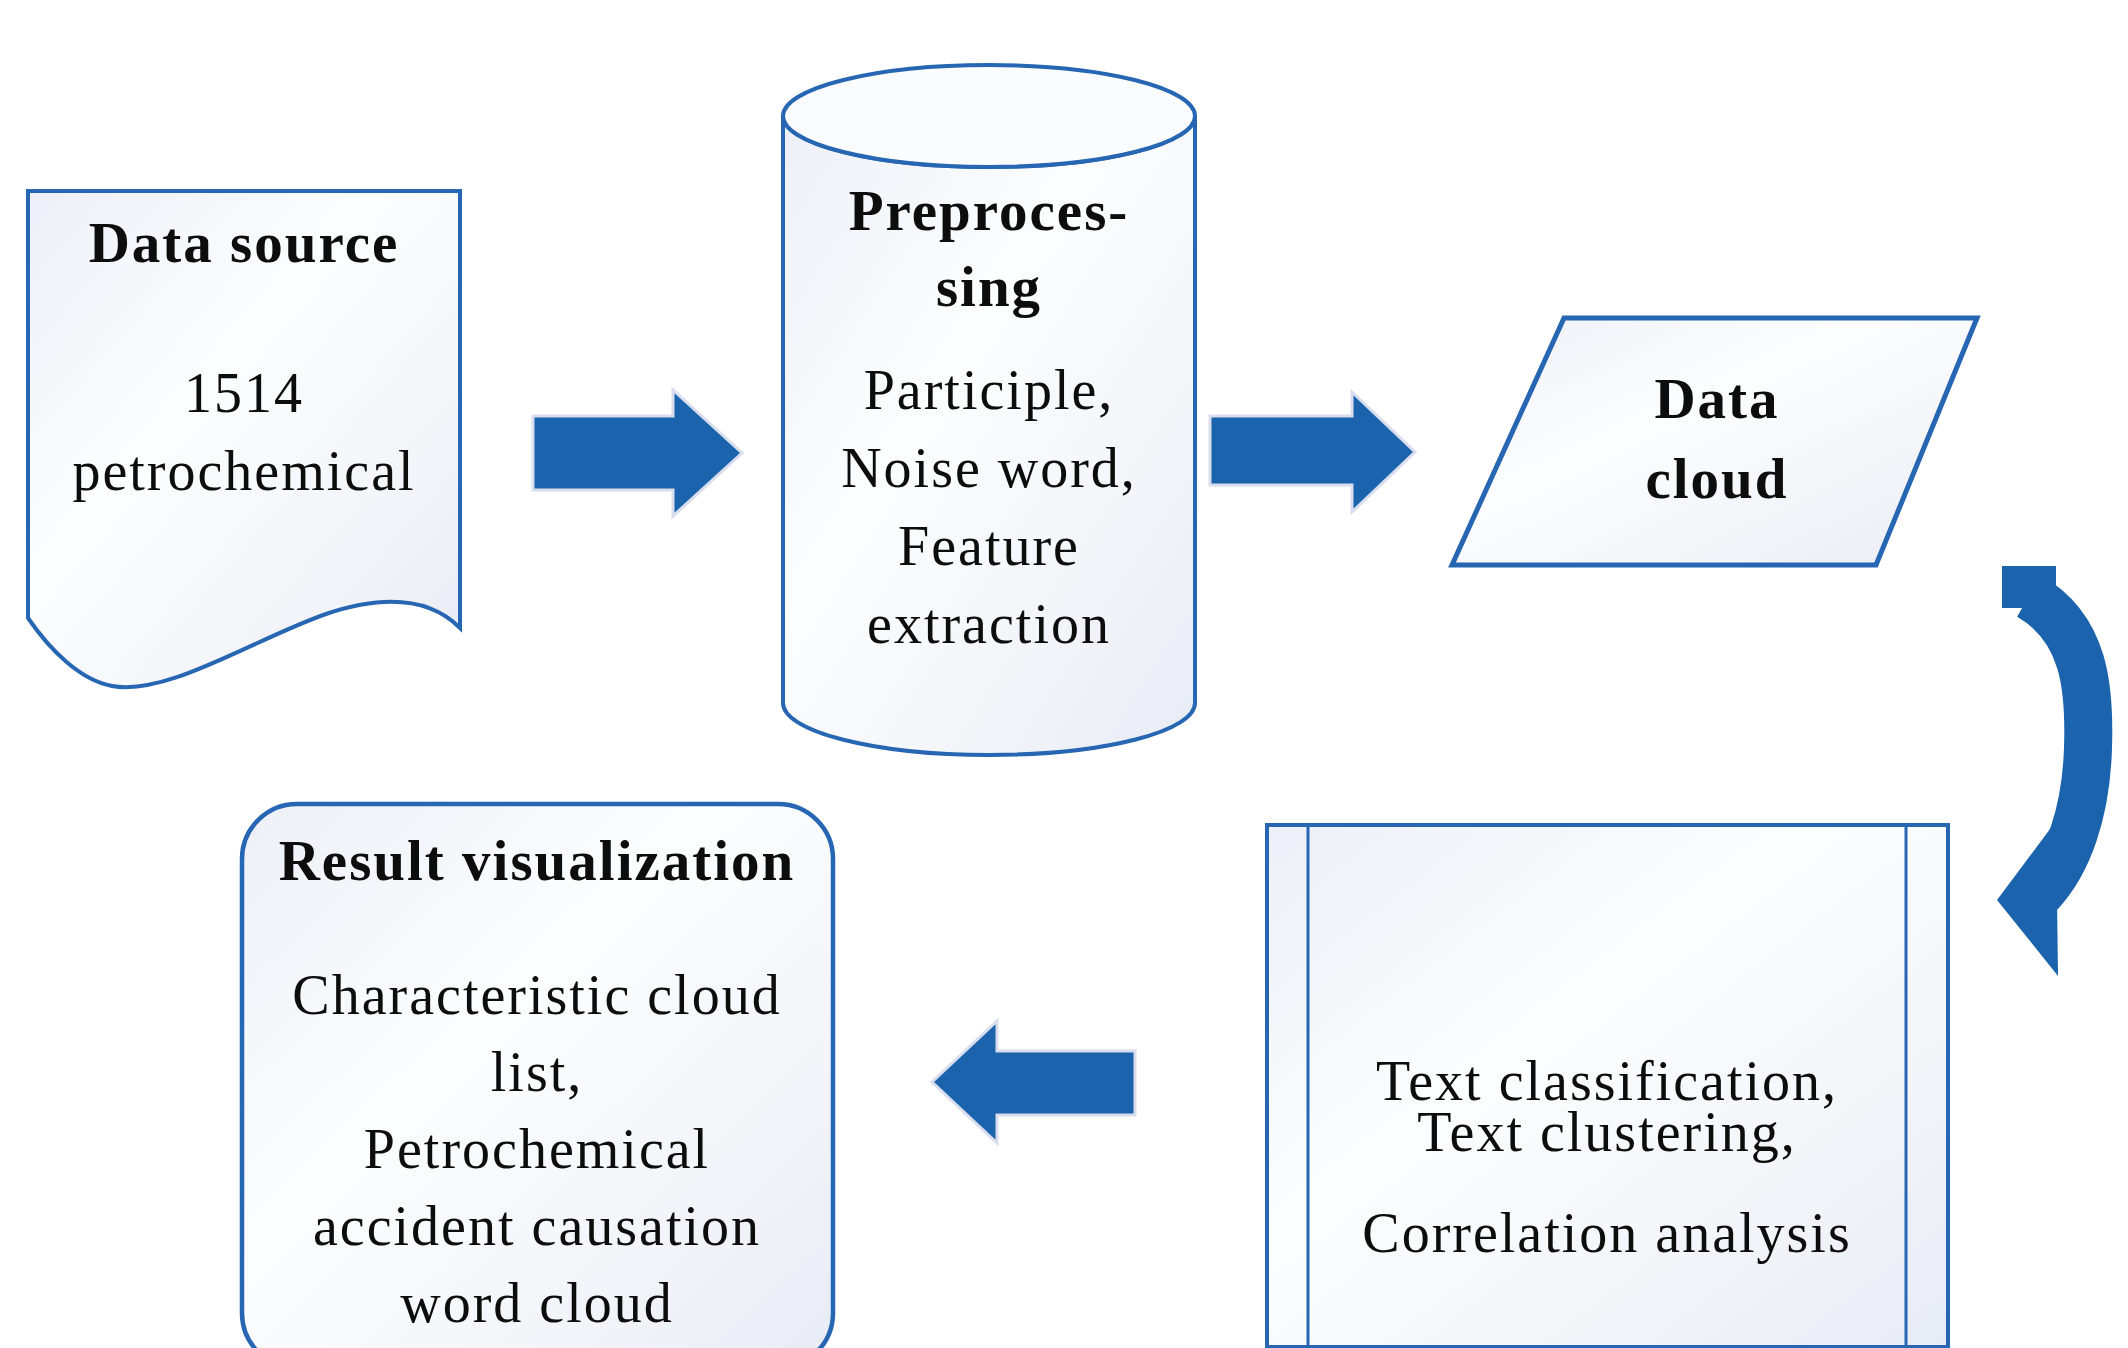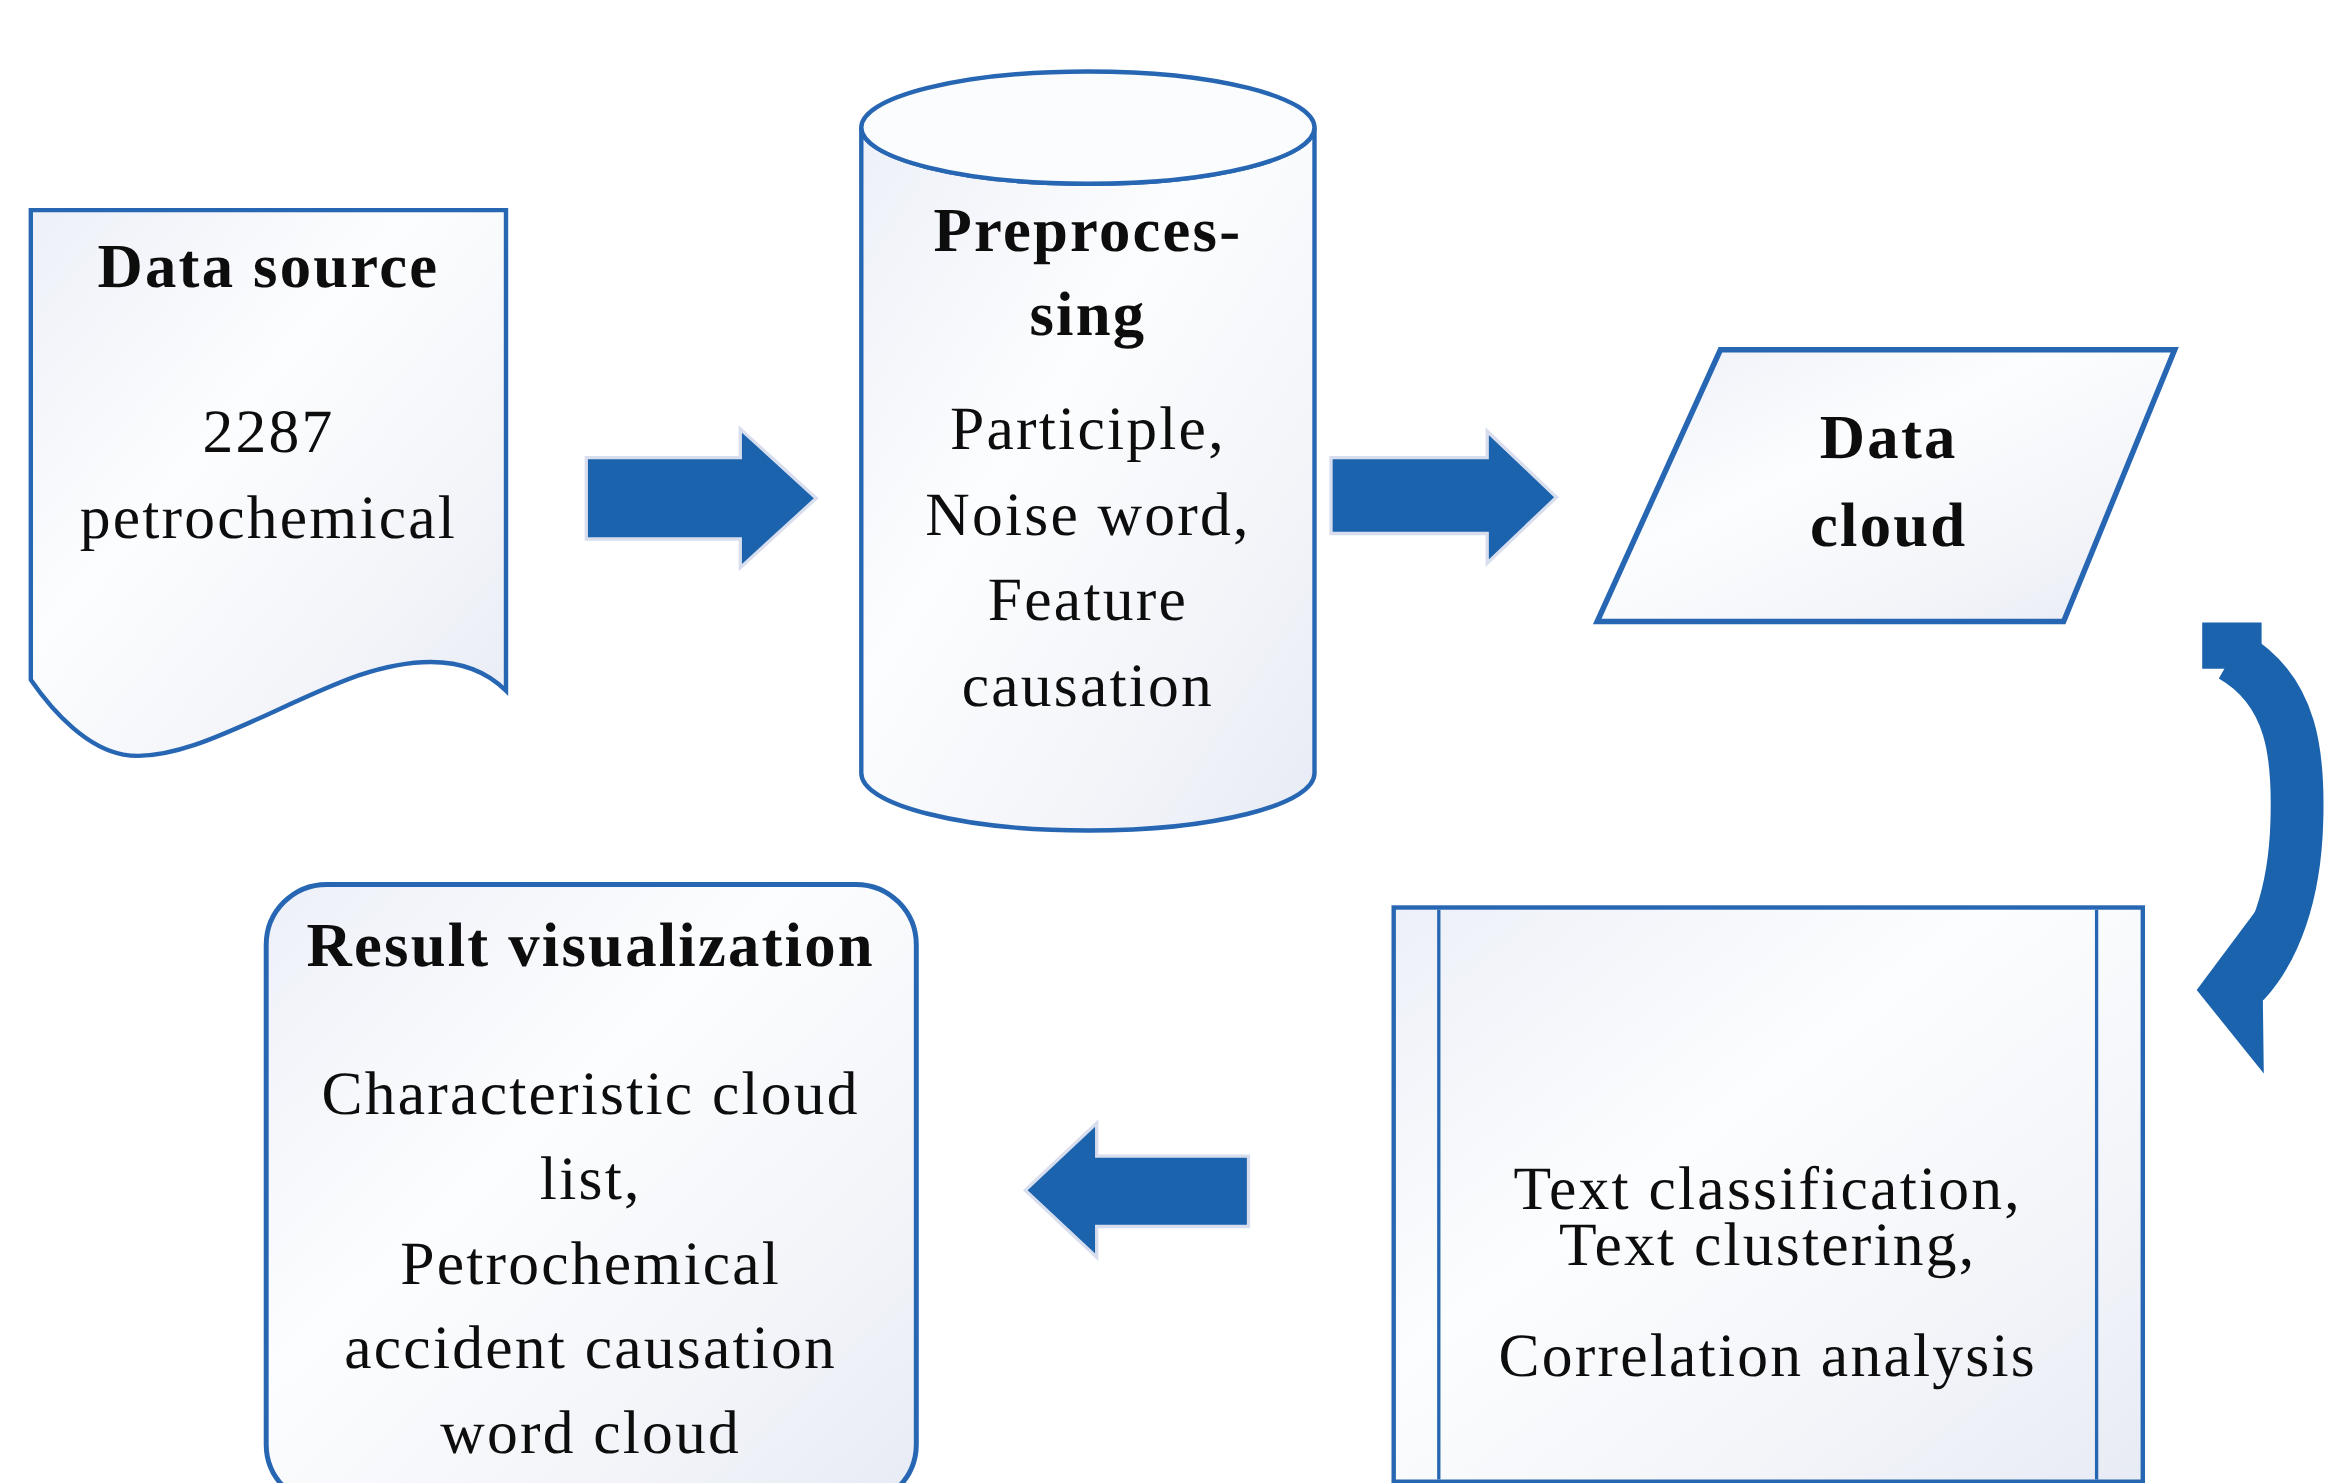--- a/index.html
+++ b/index.html
@@ -63,29 +63,29 @@
     <polygon points="1135,1003 997,1003 997,973 932,1034 997,1095 997,1067 1135,1067" fill="#1b63ad" stroke="#d8deee" stroke-width="3"></polygon>
 
     <g>
       <polygon points="2002,518 2056,518 2056,560 2002,560" fill="#1b63ad"></polygon>
       <path d="M 2029 548 C 2085 580 2090 640 2088 700 C 2086 765 2068 815 2040 845" fill="none" stroke="#1b63ad" stroke-width="48"></path>
       <polygon points="2056,773 1997,852 2058,928" fill="#1b63ad"></polygon>
     </g>
   </svg>
 
   <div class="txt ttl" style="left:244px;top:194px">Data source</div>
-  <div class="txt" style="left:244px;top:345px">2287</div>
+  <div class="txt" style="left:244px;top:345px">1514</div>
   <div class="txt" style="left:244px;top:423px">petrochemical</div>
 
   <div class="txt ttl" style="left:989px;top:162px">Preproces-</div>
   <div class="txt ttl" style="left:989px;top:238px">sing</div>
   <div class="txt" style="left:989px;top:342px">Participle,</div>
   <div class="txt" style="left:989px;top:420px">Noise word,</div>
   <div class="txt" style="left:989px;top:498px">Feature</div>
-  <div class="txt" style="left:989px;top:576px">causation</div>
+  <div class="txt" style="left:989px;top:576px">extraction</div>
 
   <div class="txt ttl" style="left:1717px;top:350px">Data</div>
   <div class="txt ttl" style="left:1717px;top:430px">cloud</div>
 
   <div class="txt" style="left:1607px;top:1033px">Text classification,</div>
   <div class="txt" style="left:1607px;top:1084px">Text clustering,</div>
   <div class="txt" style="left:1607px;top:1185px">Correlation analysis</div>
 
   <div class="txt ttl" style="left:537px;top:812px">Result visualization</div>
   <div class="txt" style="left:537px;top:947px">Characteristic cloud</div>

